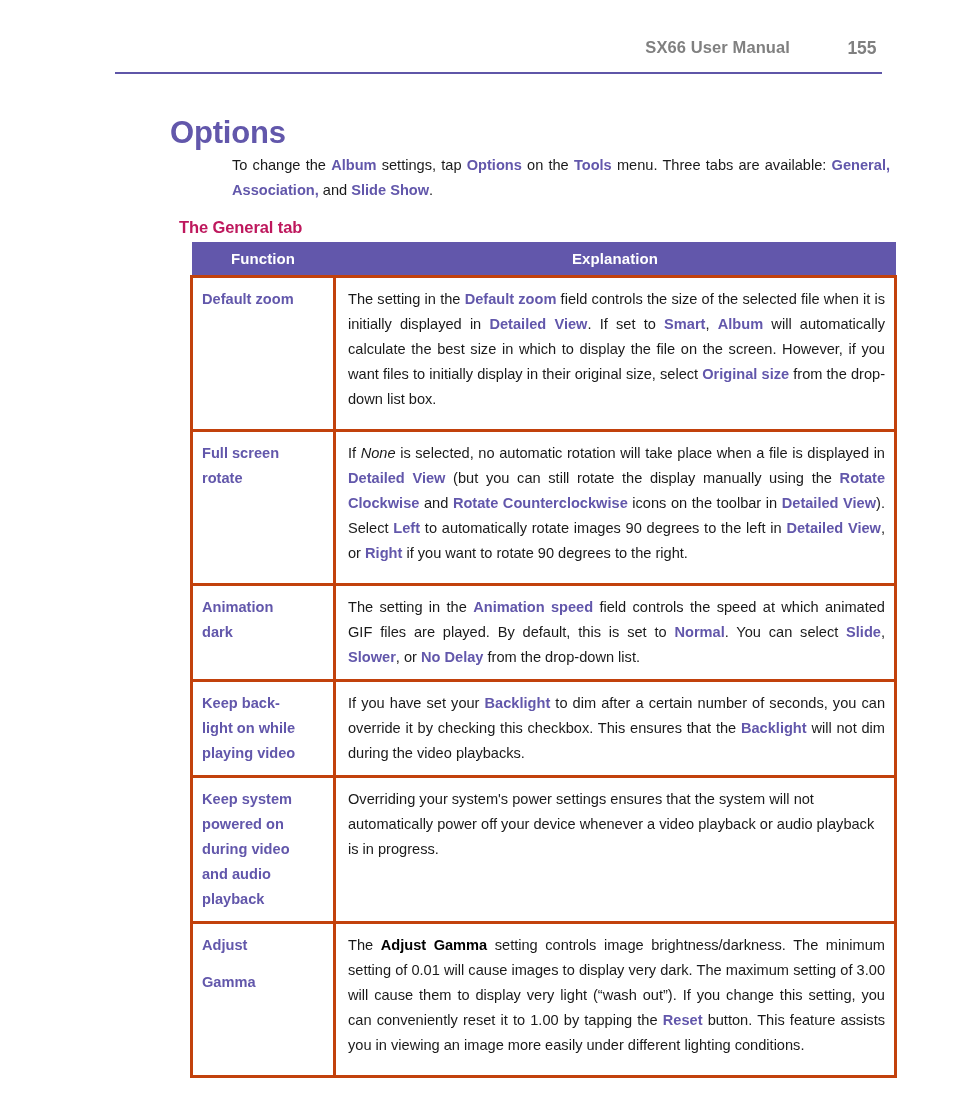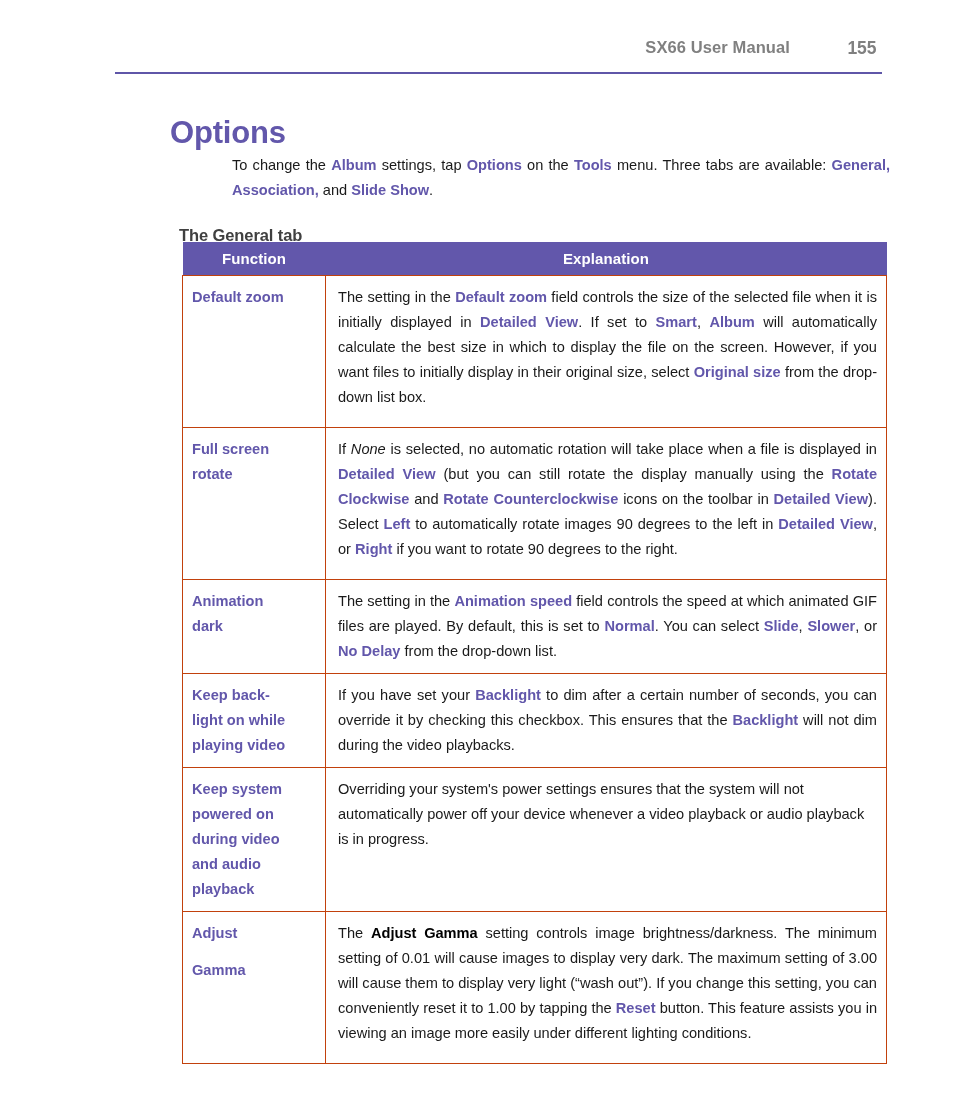--- a/index.html
+++ b/index.html
@@ -79,31 +79,31 @@
     font-size: 14.6px;
     line-height: 25px;
     color: #1a1a1a;
     text-align: justify;
   }
 
   
   .sub-heading {
     position: absolute;
     left: 179px;
-    top: 212px;
+    top: 204px;
     font-size: 16.5px;
     font-weight: bold;
-    color: #404040;
+    color: #be185d;
     letter-spacing: -0.1px;
   }
 
   
   .opt-table {
     position: absolute;
-    left: 182px;
+    left: 190px;
     top: 242px;
     width: 704px;
     border-collapse: collapse;
     table-layout: fixed;
     border-radius: 26px;
   }
   .opt-table col.c1 { width: 143px; }
   .opt-table col.c2 { width: 561px; }
 
   .opt-table thead th {
@@ -113,21 +113,21 @@
     font-weight: bold;
     height: 33px;
     padding: 0;
     border: none;
     text-align: center;
     vertical-align: middle;
     letter-spacing: .1px;
   }
 
   .opt-table tbody td {
-    border: 1px solid #c2410c;
+    border: 3px solid #c2410c;
     vertical-align: top;
     padding: 9px 16px 9px 10px;
     font-size: 14.6px;
     line-height: 25px;
     margin-left: 47px;
   }
   .opt-table tbody td.fn {
     color: #6257ab;
     font-weight: bold;
     padding-left: 9px;

